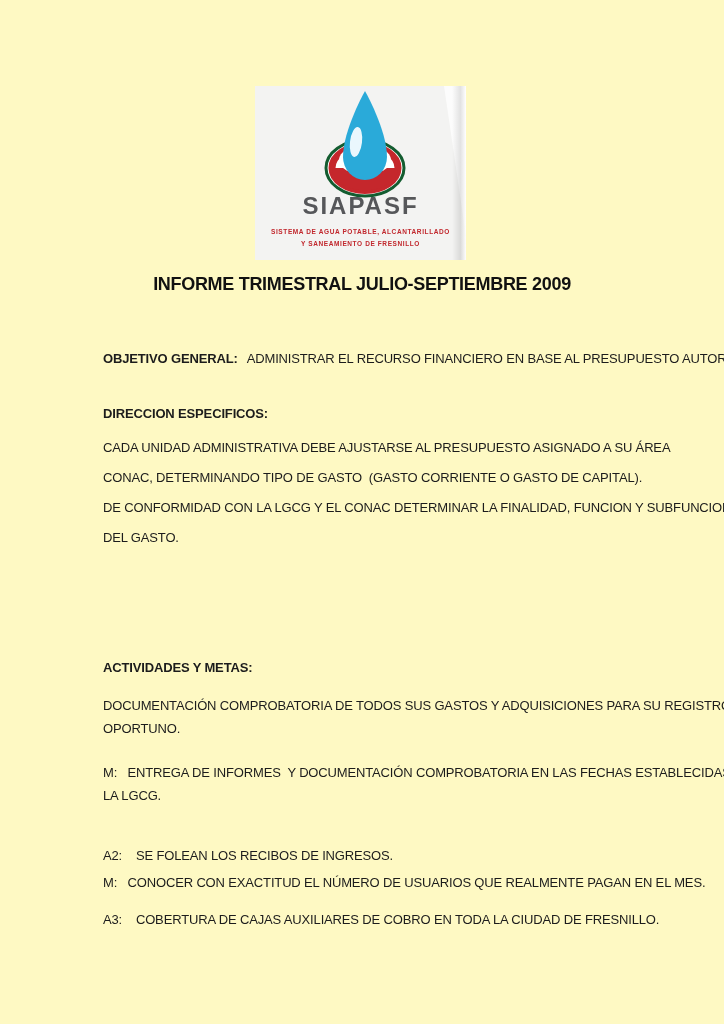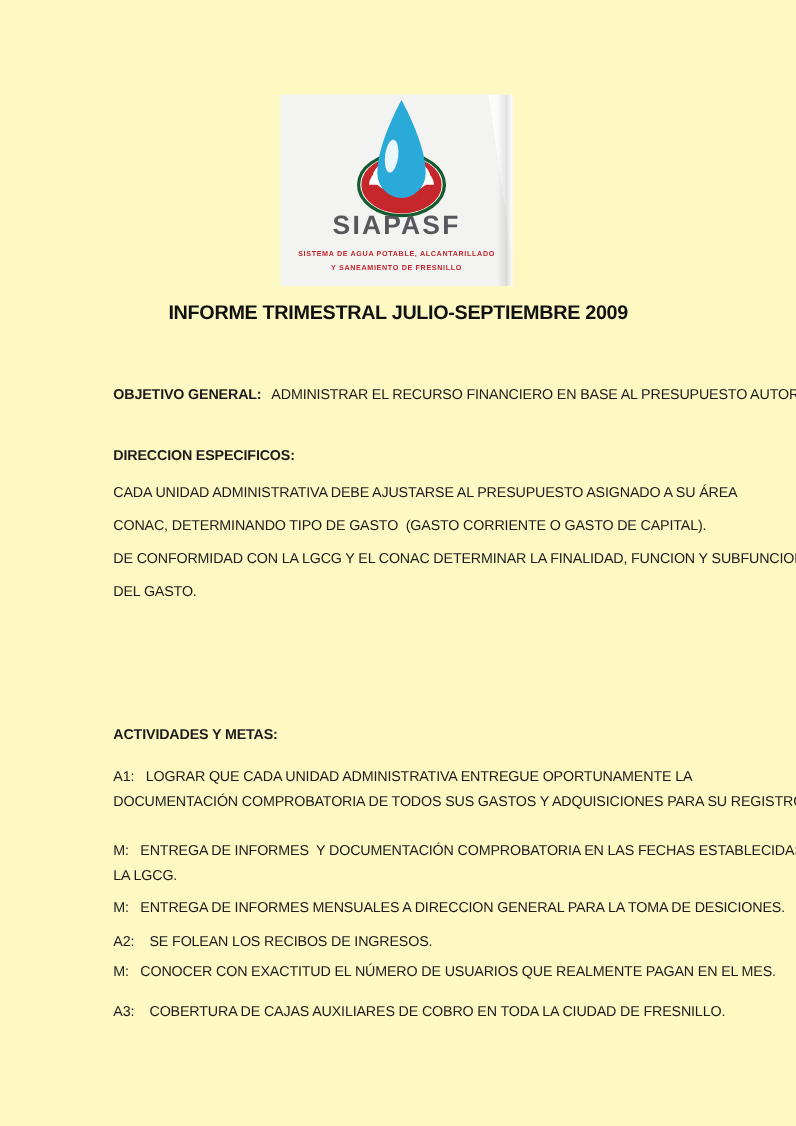--- a/index.html
+++ b/index.html
@@ -98,32 +98,29 @@
     <div class="line">CONAC, DETERMINANDO TIPO DE GASTO  (GASTO CORRIENTE O GASTO DE CAPITAL).</div>
     <div class="line">DE CONFORMIDAD CON LA LGCG Y EL CONAC DETERMINAR LA FINALIDAD, FUNCION Y SUBFUNCION</div>
     <div class="line">DEL GASTO.</div>
   </div>
 
   <div class="body-col act-heading">
     <div class="line bold">ACTIVIDADES Y METAS:</div>
   </div>
 
   <div class="body-col act-item item-a1">
-    <div class="line">A1:   LOGRAR QUE CADA UNIDAD ADMINISTRATIVA ENTREGUE OPORTUNAMENTE LA</div>
     <div class="line">DOCUMENTACIÓN COMPROBATORIA DE TODOS SUS GASTOS Y ADQUISICIONES PARA SU REGISTRO</div>
+    <div class="line">OPORTUNO.</div>
   </div>
 
   <div class="body-col act-item item-m1">
     <div class="line">M:   ENTREGA DE INFORMES  Y DOCUMENTACIÓN COMPROBATORIA EN LAS FECHAS ESTABLECIDAS EN</div>
     <div class="line">LA LGCG.</div>
   </div>
 
-  <div class="body-col act-item item-m2">
-    <div class="line">M:   ENTREGA DE INFORMES MENSUALES A DIRECCION GENERAL PARA LA TOMA DE DESICIONES.</div>
-  </div>
 
   <div class="body-col act-item item-a2">
     <div class="line">A2:    SE FOLEAN LOS RECIBOS DE INGRESOS.</div>
   </div>
 
   <div class="body-col act-item item-m3">
     <div class="line">M:   CONOCER CON EXACTITUD EL NÚMERO DE USUARIOS QUE REALMENTE PAGAN EN EL MES.</div>
   </div>
 
   <div class="body-col act-item item-a3">

